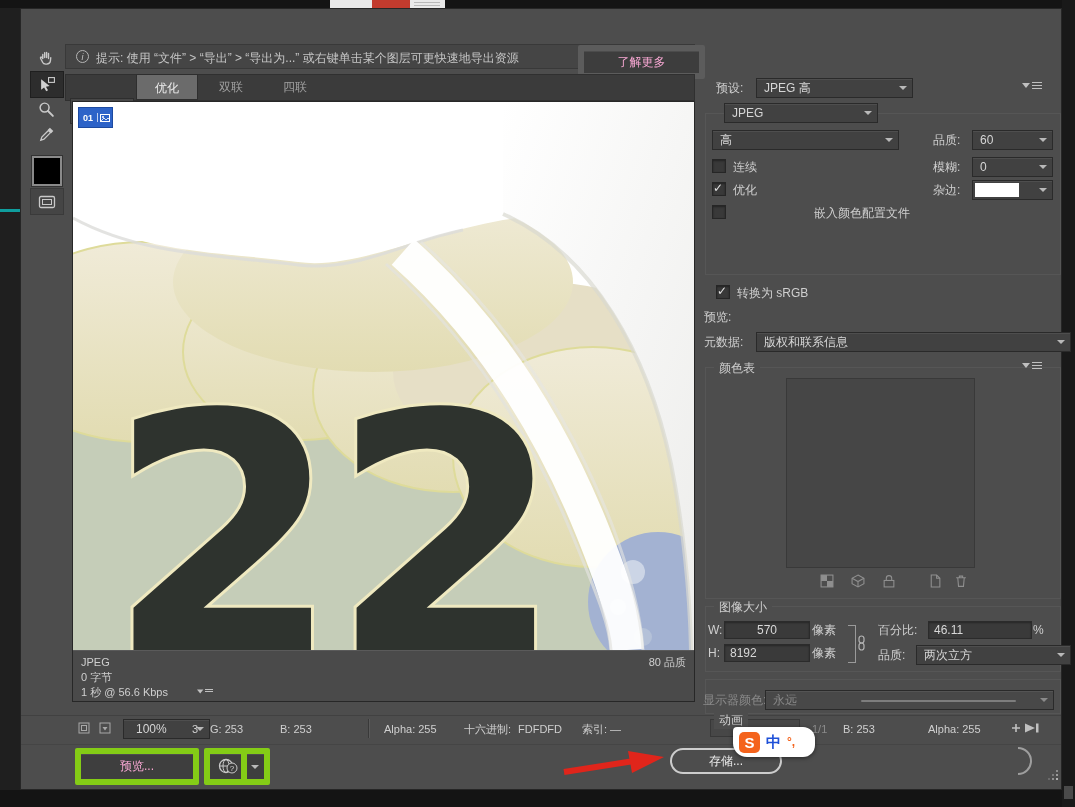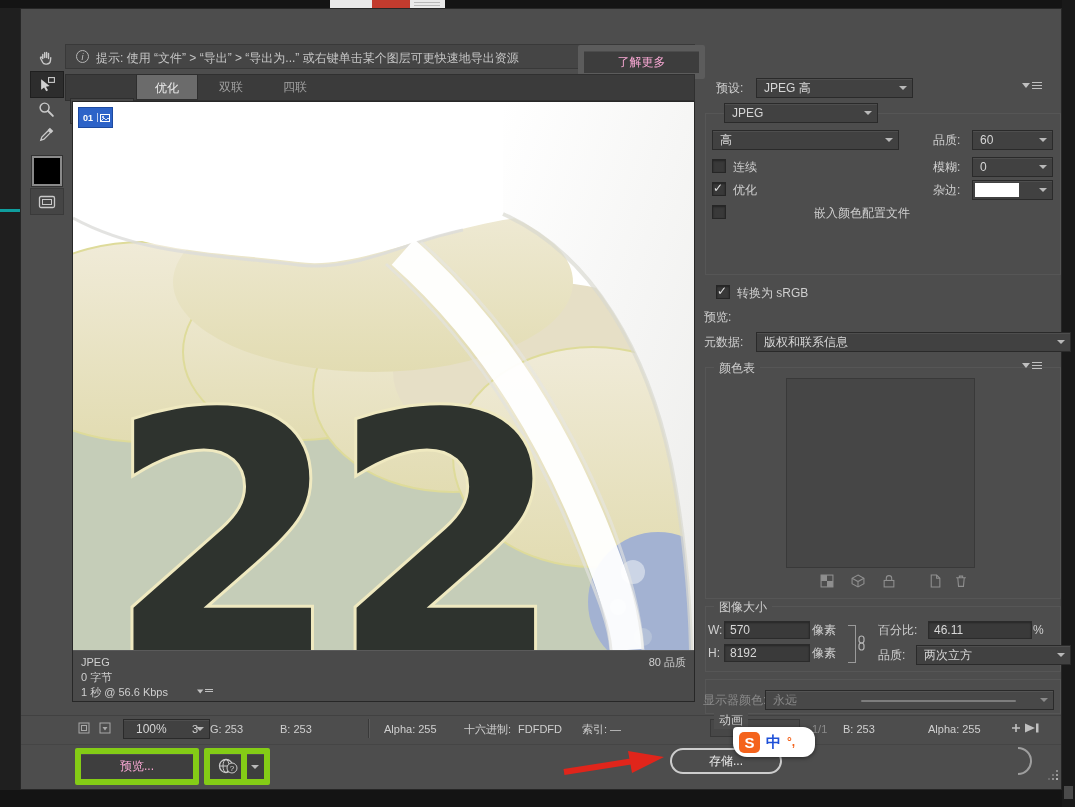--- a/index.html
+++ b/index.html
@@ -254,21 +254,21 @@
   </span>
   <span class="ct-icon" style="left:954px;">
     <svg width="14" height="14" viewBox="0 0 13 13">
         <path d="M2,3.5 h9 M5,3.5 v-1.5 h3 v1.5 M3.5,3.5 l.7,8 h4.6 l.7,-8" fill="none" stroke="#8f8f8f"></path>
       </svg>
   </span>
 
   <span class="sect" style="left:714px;top:599px;">图像大小</span>
   <div class="grp" style="left:705px;top:606px;width:354px;height:64px;"></div>
   <span class="lbl" style="left:708px;top:623px;">W:</span>
-  <div class="field" style="left:724px;top:621px;width:74px;">570</div>
+  <div class="field" style="left:724px;top:621px;width:74px;text-align:center;">570</div>
   <span class="lbl" style="left:812px;top:623px;">像素</span>
   <span class="lbl" style="left:708px;top:646px;">H:</span>
   <div class="field" style="left:724px;top:644px;width:74px;">8192</div>
   <span class="lbl" style="left:812px;top:646px;">像素</span>
   <div class="abs" style="left:848px;top:625px;width:7px;height:36px;border:1px solid #9a9a9a;border-left:none;"></div>
   <svg class="abs" style="left:857px;top:635px;" width="9" height="16" viewBox="0 0 9 16">
     <rect x="2" y="1" width="5" height="7" rx="2.5" fill="none" stroke="#b5b5b5" stroke-width="1.2"></rect>
     <rect x="2" y="8" width="5" height="7" rx="2.5" fill="none" stroke="#b5b5b5" stroke-width="1.2"></rect>
   </svg>
   <span class="lbl" style="left:878px;top:623px;">百分比:</span>

